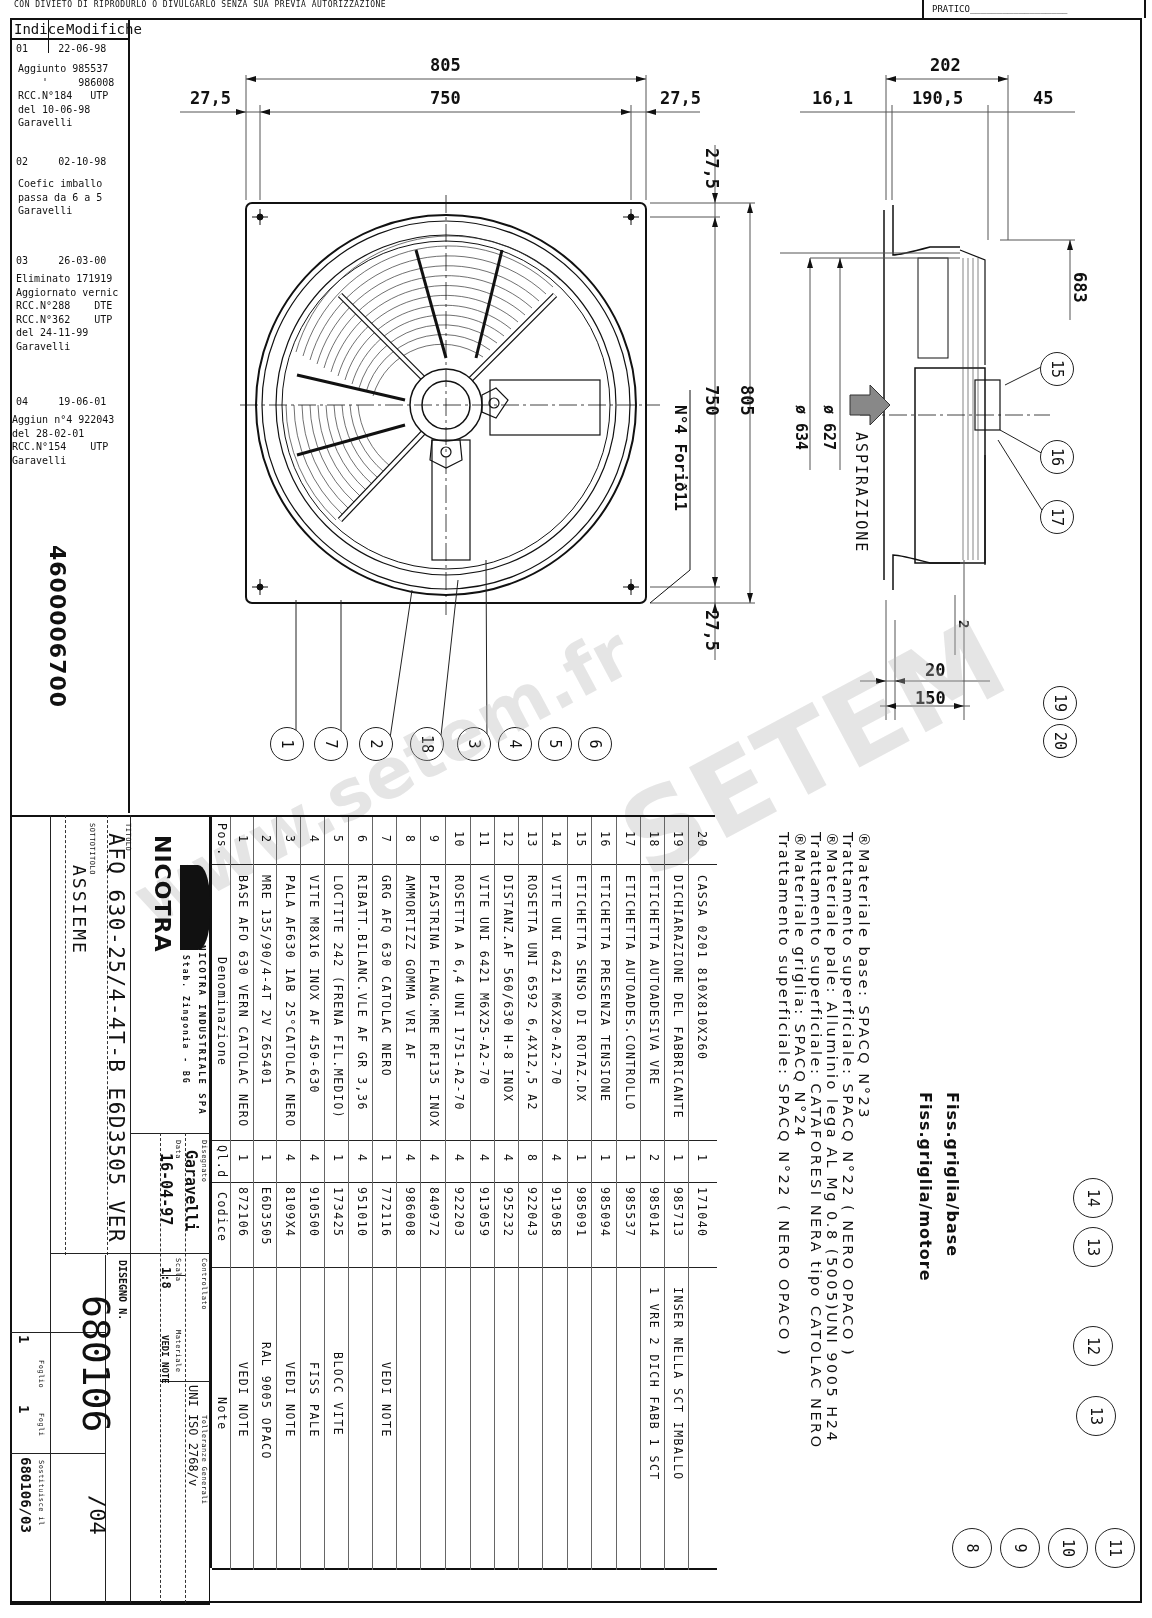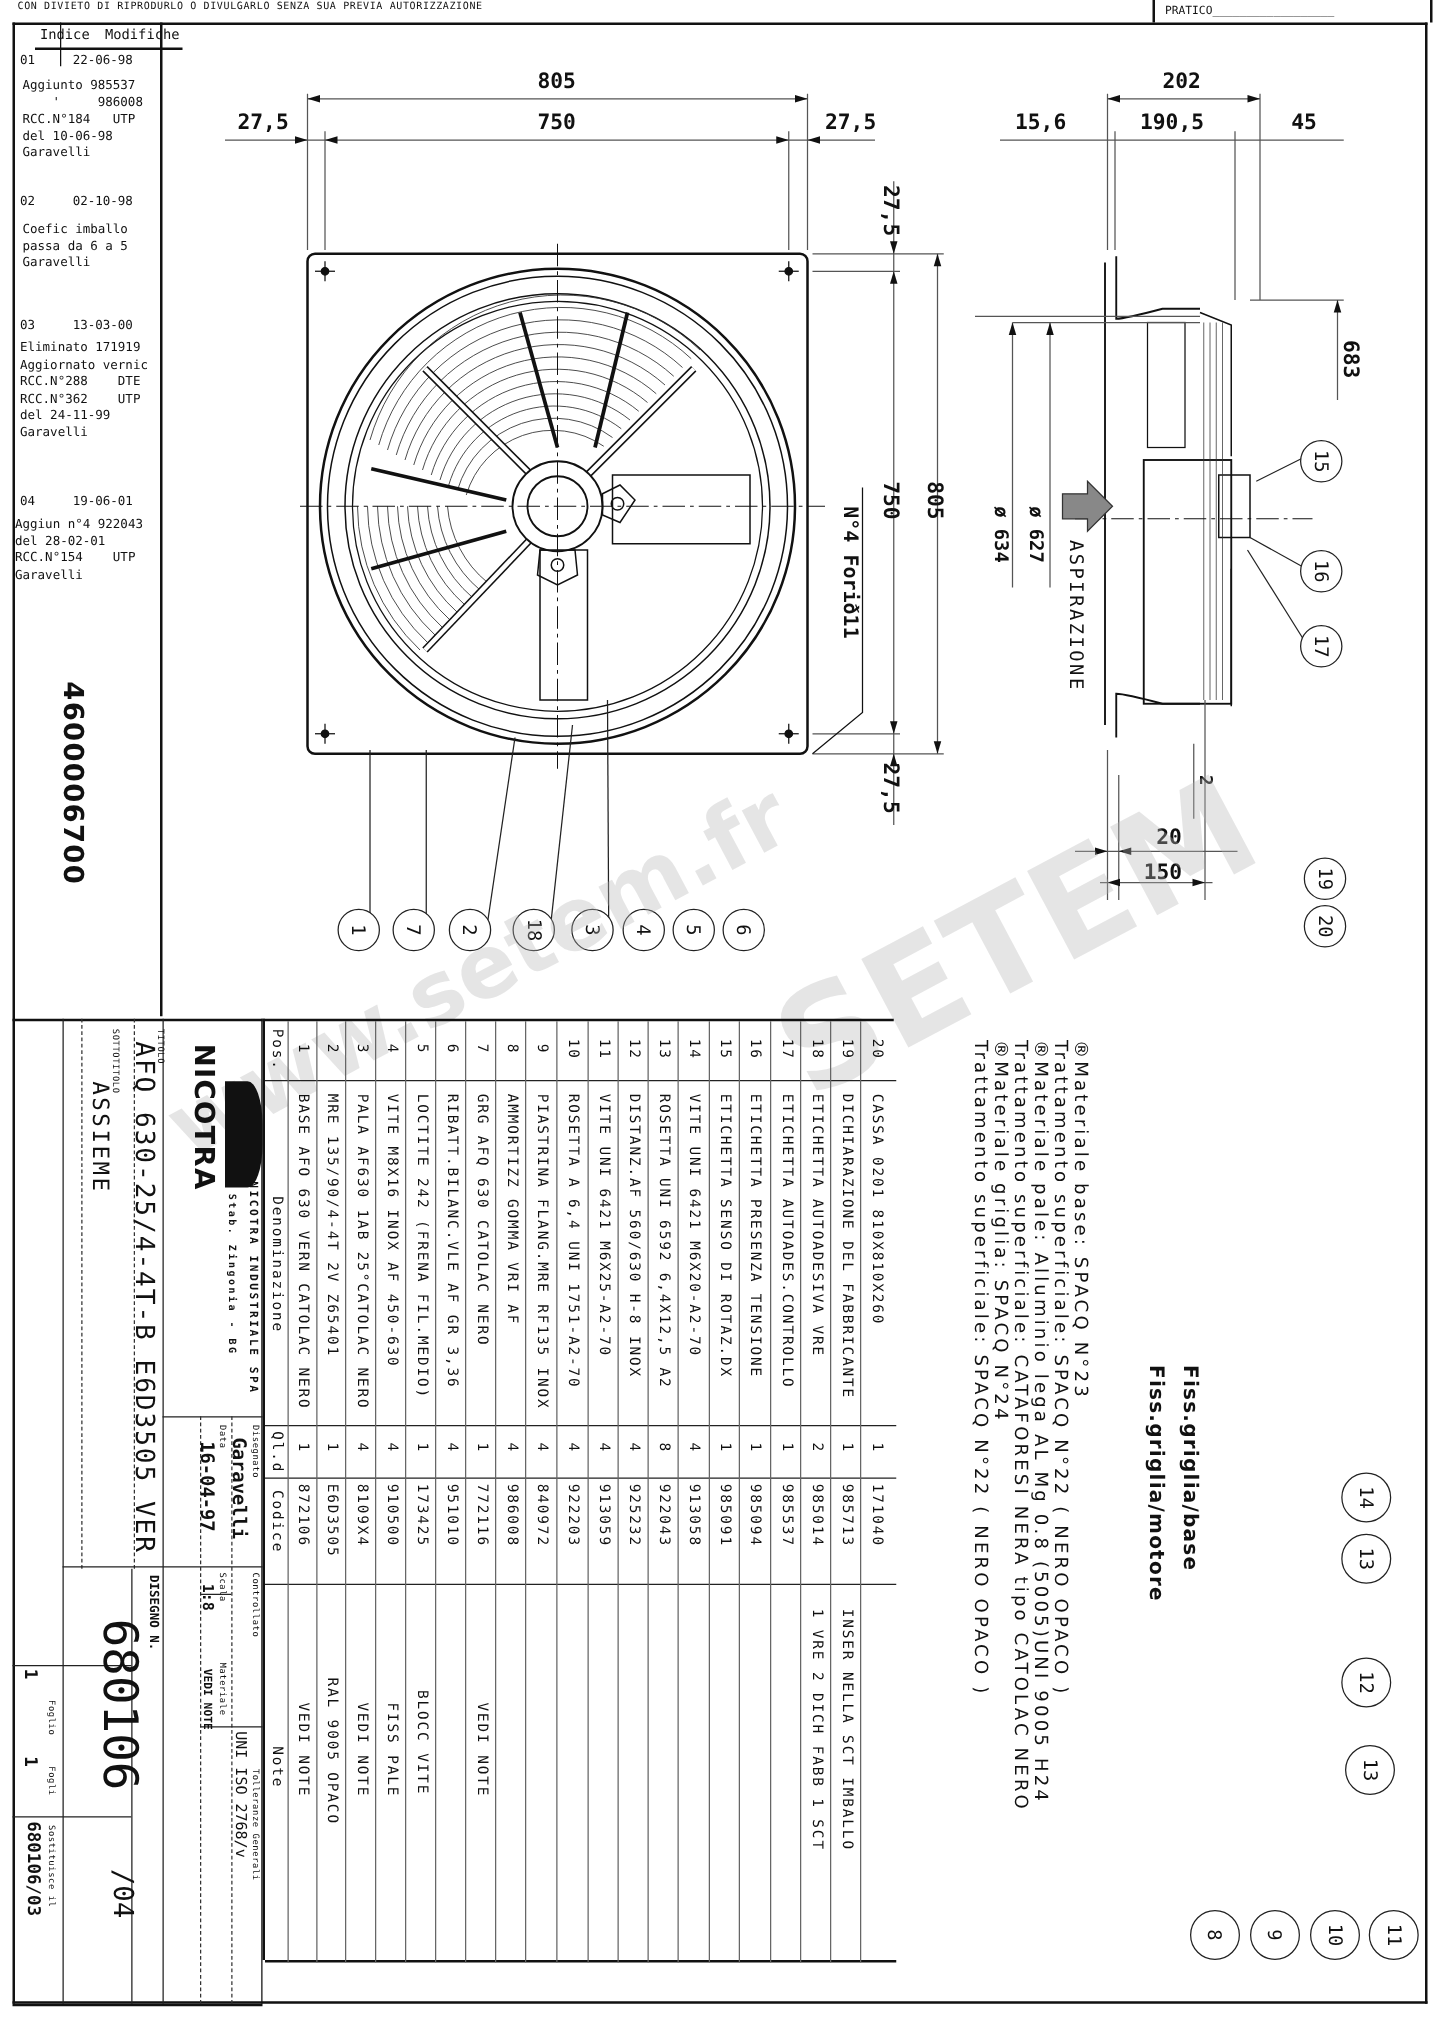--- a/index.html
+++ b/index.html
@@ -4,21 +4,21 @@
 <style>
   html,body{margin:0;padding:0;background:#fff;}
   body{width:1152px;height:1618px;position:relative;overflow:hidden;font-family:"DejaVu Sans Mono","Liberation Mono",monospace;color:#111;}
   .abs{position:absolute;}
   .topnote{left:14px;top:0;font-size:8px;letter-spacing:0.5px;white-space:nowrap;}
   .pratico{left:932px;top:4px;font-size:9px;white-space:nowrap;}
   .frame-top{left:10px;top:18px;width:1132px;height:0;border-top:2px solid #111;}
   .pratico-box{left:922px;top:0;width:220px;height:18px;border-left:2px solid #111;border-right:2px solid #111;}
   .frame{left:10px;top:18px;width:1132px;height:1585px;border:2px solid #111;border-top:none;box-sizing:border-box;}
   .mod-col{left:10px;top:18px;width:118px;height:795px;border-right:2px solid #111;}
-  .mod-head{left:28px;top:18px;width:118px;height:20px;border-bottom:2px solid #111;font-size:11px;}
+  .mod-head{left:10px;top:18px;width:118px;height:20px;border-bottom:2px solid #111;font-size:14px;}
   .mod-head span{position:absolute;top:3px;}
   .mod-sep{left:48px;top:18px;width:0;height:35px;border-left:1px solid #111;}
   .mod-entry{left:16px;font-size:10px;line-height:13.5px;white-space:pre;}
   .docid{left:40px;top:545px;font-size:22px;font-weight:bold;font-family:"DejaVu Sans","Liberation Sans",sans-serif;transform-origin:0 0;transform:rotate(90deg) translate(0,-30px);white-space:nowrap;letter-spacing:1px;}
   
   .rot{transform-origin:0 0;transform:rotate(90deg);white-space:nowrap;}
   .dim{font-size:17px;font-family:"DejaVu Sans Mono",monospace;font-weight:bold;}
   .balloon{width:34px;height:34px;border:1.5px solid #222;border-radius:50%;box-sizing:border-box;display:flex;align-items:center;justify-content:center;font-size:15px;background:#fff;}
   .balloon span{transform:rotate(90deg);display:inline-block;}
   
@@ -56,21 +56,21 @@
     '     986008
 RCC.N°184   UTP
 del 10-06-98
 Garavelli</div>
 
 <div class="abs mod-entry" style="top:155px"><span>02</span>     <span>02-10-98</span></div>
 <div class="abs mod-entry" style="top:177px;left:18px">Coefic imballo
 passa da 6 a 5
 Garavelli</div>
 
-<div class="abs mod-entry" style="top:254px"><span>03</span>     <span>13-03-00</span></div>
+<div class="abs mod-entry" style="top:254px"><span>03</span>     <span>26-03-00</span></div>
 <div class="abs mod-entry" style="top:272px;left:16px">Eliminato 171919
 Aggiornato vernic
 RCC.N°288    DTE
 RCC.N°362    UTP
 del 24-11-99
 Garavelli</div>
 
 <div class="abs mod-entry" style="top:395px"><span>04</span>     <span>19-06-01</span></div>
 <div class="abs mod-entry" style="top:413px;left:12px">Aggiun n°4 922043
 del 28-02-01
@@ -281,21 +281,21 @@
 <div class="abs dim" style="left:430px;top:88px">750</div>
 <div class="abs dim" style="left:190px;top:88px">27,5</div>
 <div class="abs dim" style="left:660px;top:88px">27,5</div>
 <div class="abs dim rot" style="left:722px;top:148px">27,5</div>
 <div class="abs dim rot" style="left:722px;top:610px">27,5</div>
 <div class="abs dim rot" style="left:722px;top:385px">750</div>
 <div class="abs dim rot" style="left:757px;top:385px">805</div>
 <div class="abs dim rot" style="left:690px;top:405px;font-size:16px">N°4 Forið11</div>
 
 <div class="abs dim" style="left:930px;top:55px">202</div>
-<div class="abs dim" style="left:812px;top:88px">15,6</div>
+<div class="abs dim" style="left:812px;top:88px">16,1</div>
 <div class="abs dim" style="left:912px;top:88px">190,5</div>
 <div class="abs dim" style="left:1033px;top:88px">45</div>
 <div class="abs dim rot" style="left:1090px;top:272px">683</div>
 <div class="abs dim rot" style="left:838px;top:405px;font-size:15px">ø 627</div>
 <div class="abs dim rot" style="left:810px;top:405px;font-size:15px">ø 634</div>
 <div class="abs dim rot" style="left:870px;top:432px;font-size:15px;font-weight:normal;letter-spacing:2px">ASPIRAZIONE</div>
 <div class="abs dim rot" style="left:972px;top:620px;font-size:14px">2</div>
 <div class="abs dim" style="left:925px;top:660px">20</div>
 <div class="abs dim" style="left:915px;top:688px">150</div>
 

